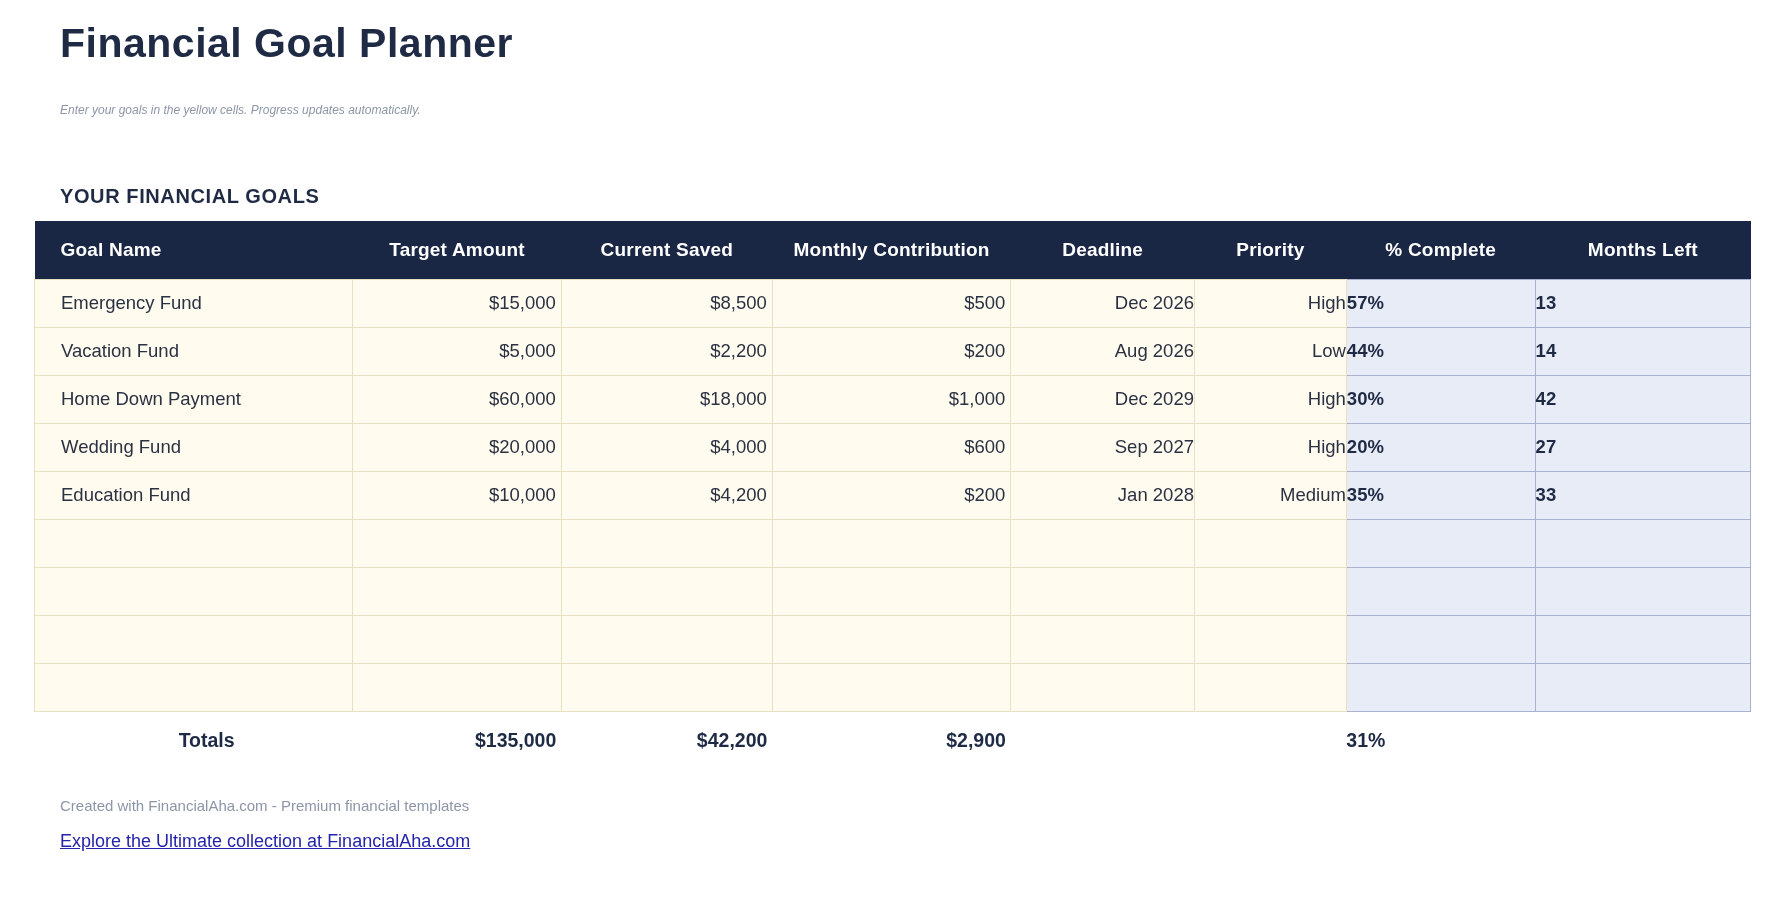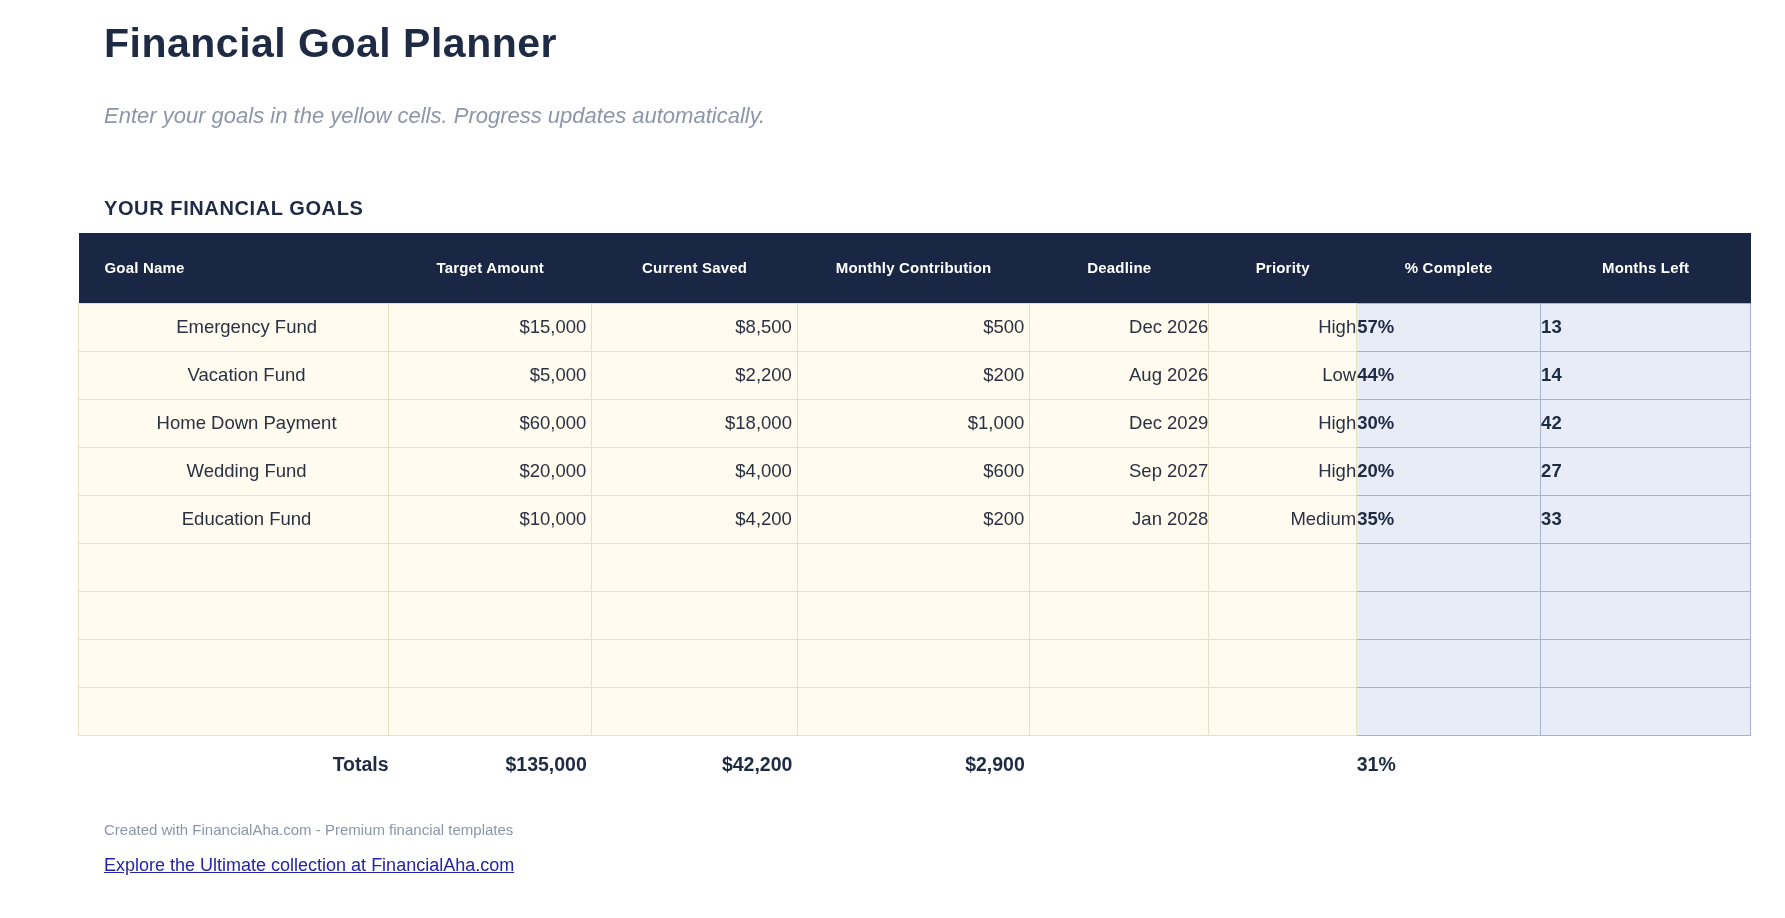--- a/index.html
+++ b/index.html
@@ -3,73 +3,73 @@
 <meta charset="utf-8">
 <style>
   * { box-sizing: border-box; }
   html, body { margin: 0; padding: 0; }
   body {
     width: 1785px; height: 918px; overflow: hidden;
     background: #ffffff;
     font-family: "Liberation Sans", sans-serif;
     color: var(--text-color, #2a3143);
   }
-  .page { padding: 0 34px; margin-left: 44px; }
+  .page { padding: 0 34px; }
 
   h1.title {
     margin: 0; padding: 20px 26px 0;
     font-size: 41px; font-weight: 700; letter-spacing: 0.5px;
     color: var(--title-color, #1f2a44);
   }
   .subtitle {
     margin: 36px 26px 0;
-    font-style: italic; font-size: 22px;
+    font-style: italic; font-size: 12px;
     color: var(--muted-color, #8d95a8);
   }
   h2.section-heading {
     margin: 68px 26px 0;
     font-size: 20px; font-weight: 700; letter-spacing: 0.6px;
     color: var(--title-color, #1f2a44);
   }
 
   table.goals {
     width: 100%; margin-top: 13px;
     border-collapse: collapse; table-layout: fixed;
   }
   thead th {
     background: var(--header-bg, #1a2744);
-    color: #ffffff; font-size: 15px; font-weight: 700;
-    height: 70px; text-align: center; letter-spacing: 0.2px;
+    color: #ffffff; font-size: 19px; font-weight: 700;
+    height: 58px; text-align: center; letter-spacing: 0.2px;
     border: none; padding: 0;
   }
   thead th.c-goal { text-align: left; padding-left: 26px; }
 
   tbody td {
     height: 48px; font-size: 18.5px; padding: 0;
     background: var(--input-bg, #fffbee);
     border: 1px solid var(--input-border, #e8e0c2);
     color: var(--text-color, #2a3143);
   }
-  tbody td.c-goal { text-align: center; padding-left: 26px; }
+  tbody td.c-goal { text-align: left; padding-left: 26px; }
   tbody td.c-num  { text-align: right; padding-right: 5px; }
   tbody td.c-mid  { text-align: right; }
   tbody td.c-calc {
     background: var(--calc-bg, #e8ecf7);
     border: 1px solid var(--calc-border, #a9b3d0);
     font-weight: 700; color: var(--title-color, #1f2a44);
     padding-right: 9px;
   }
 
   tfoot td {
     background: #ffffff; border: none;
     height: 58px; padding: 0;
     font-weight: 700; font-size: 19.5px;
     color: var(--title-color, #1f2a44);
   }
-  tfoot td.c-goal { text-align: right; padding-left: 26px; }
+  tfoot td.c-goal { text-align: center; padding-left: 26px; }
   tfoot td.c-num  { text-align: right; padding-right: 5px; }
   tfoot td.c-pct  { padding-right: 9px; }
 
   .credit {
     margin: 28px 26px 0;
     font-size: 15px; color: var(--muted-color, #98a0ad);
   }
   a.footer-link {
     display: inline-block; margin: 17px 26px 0;
     font-size: 18px; color: var(--link-color, #2424aa);

